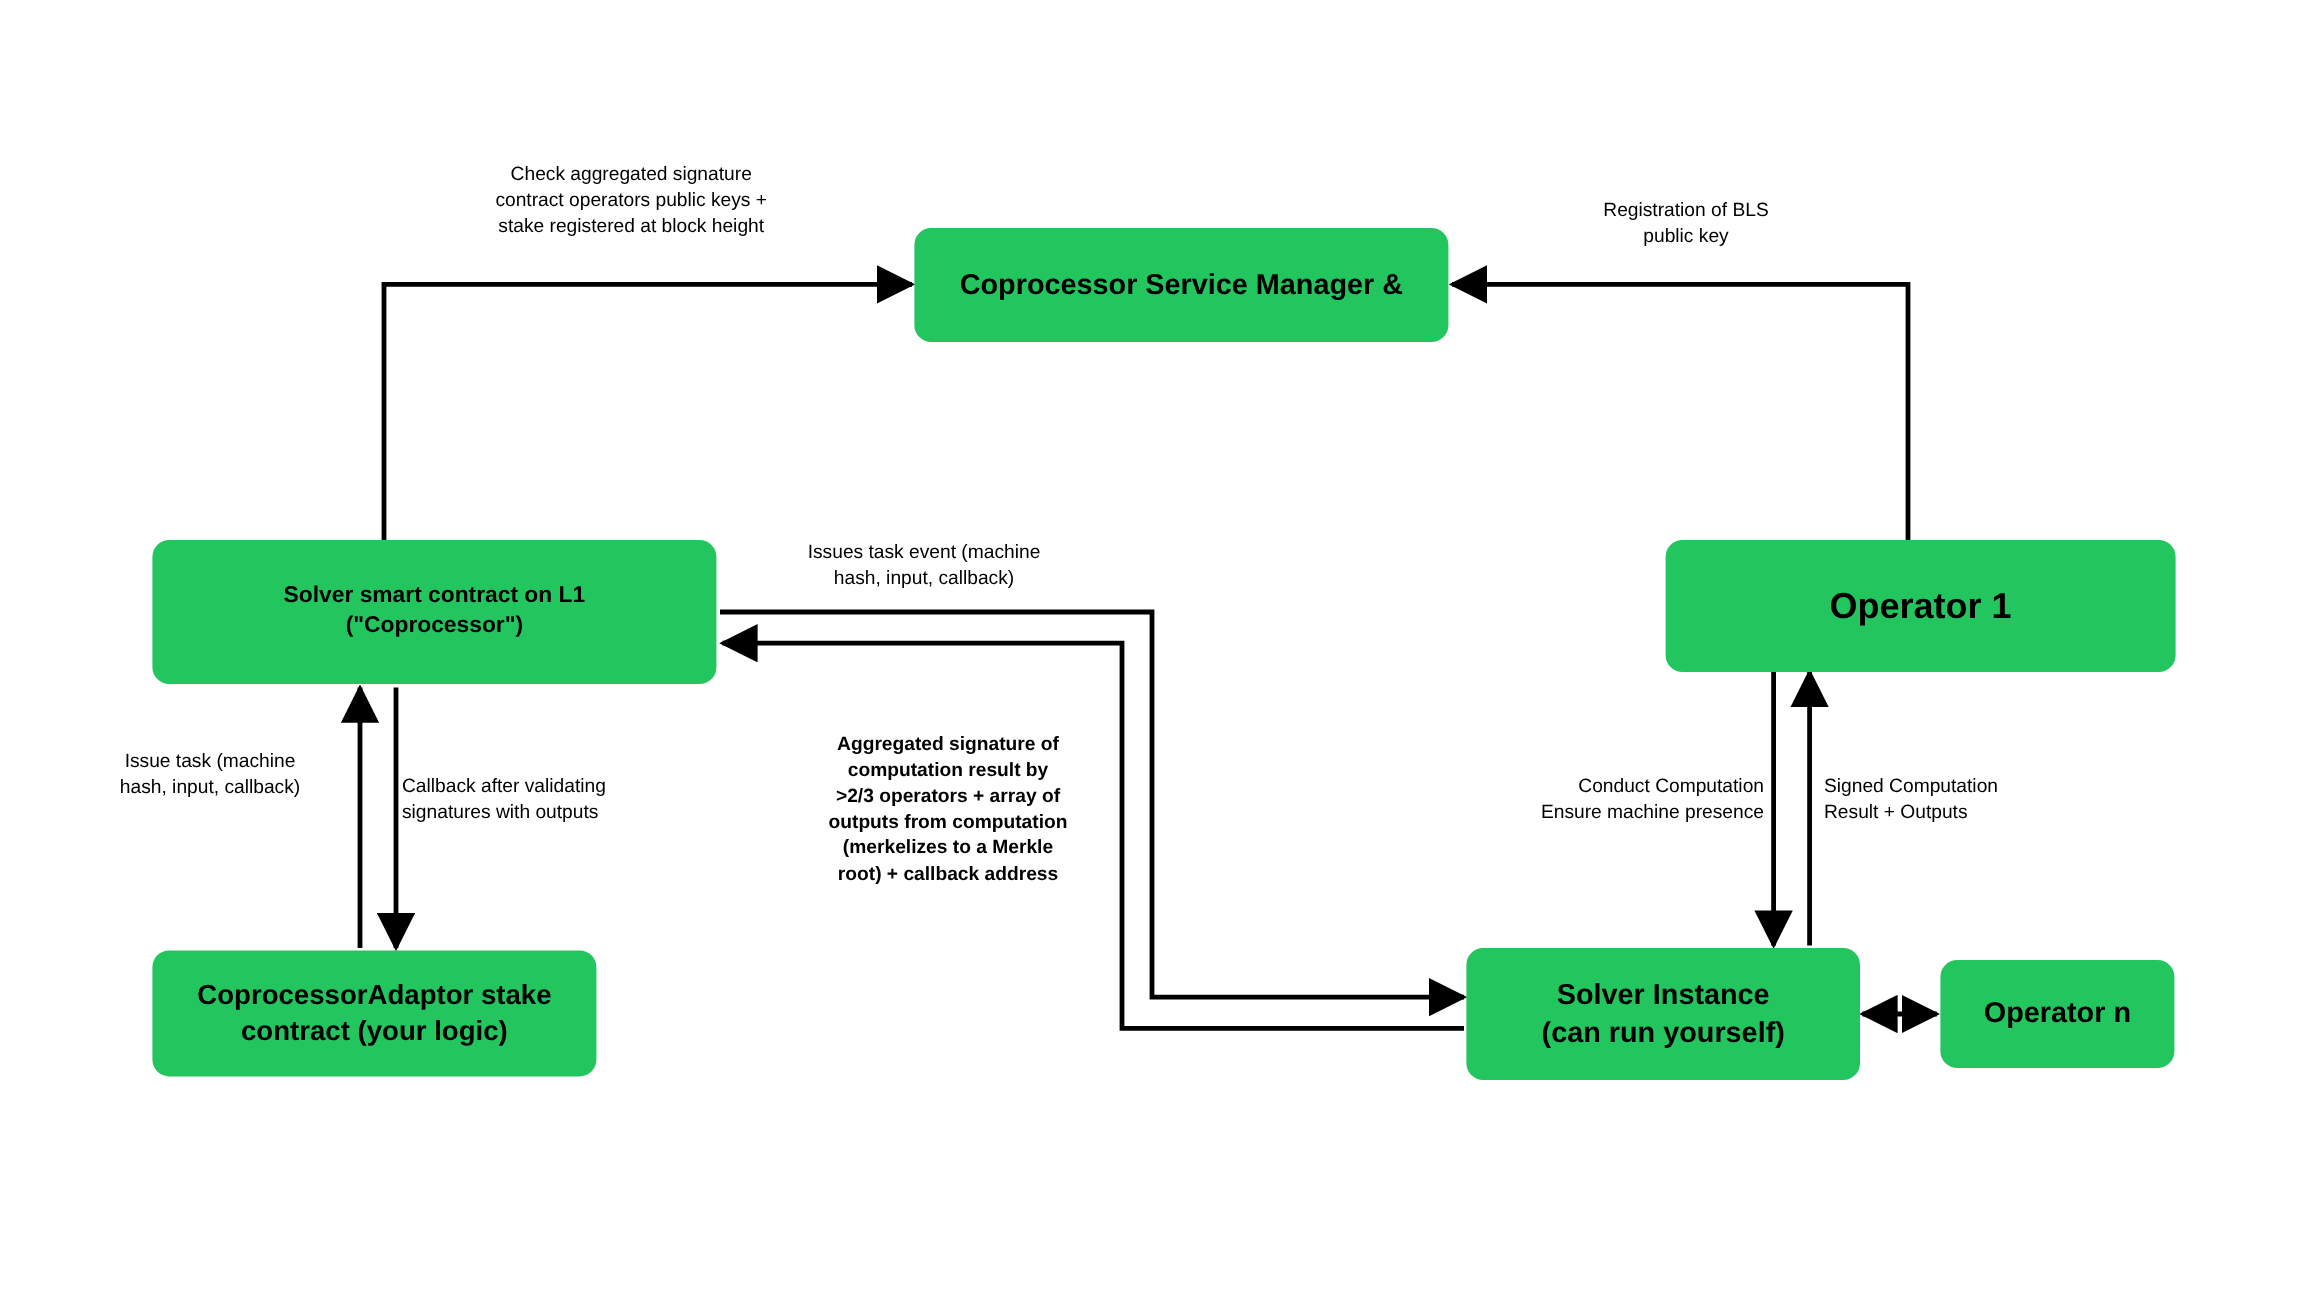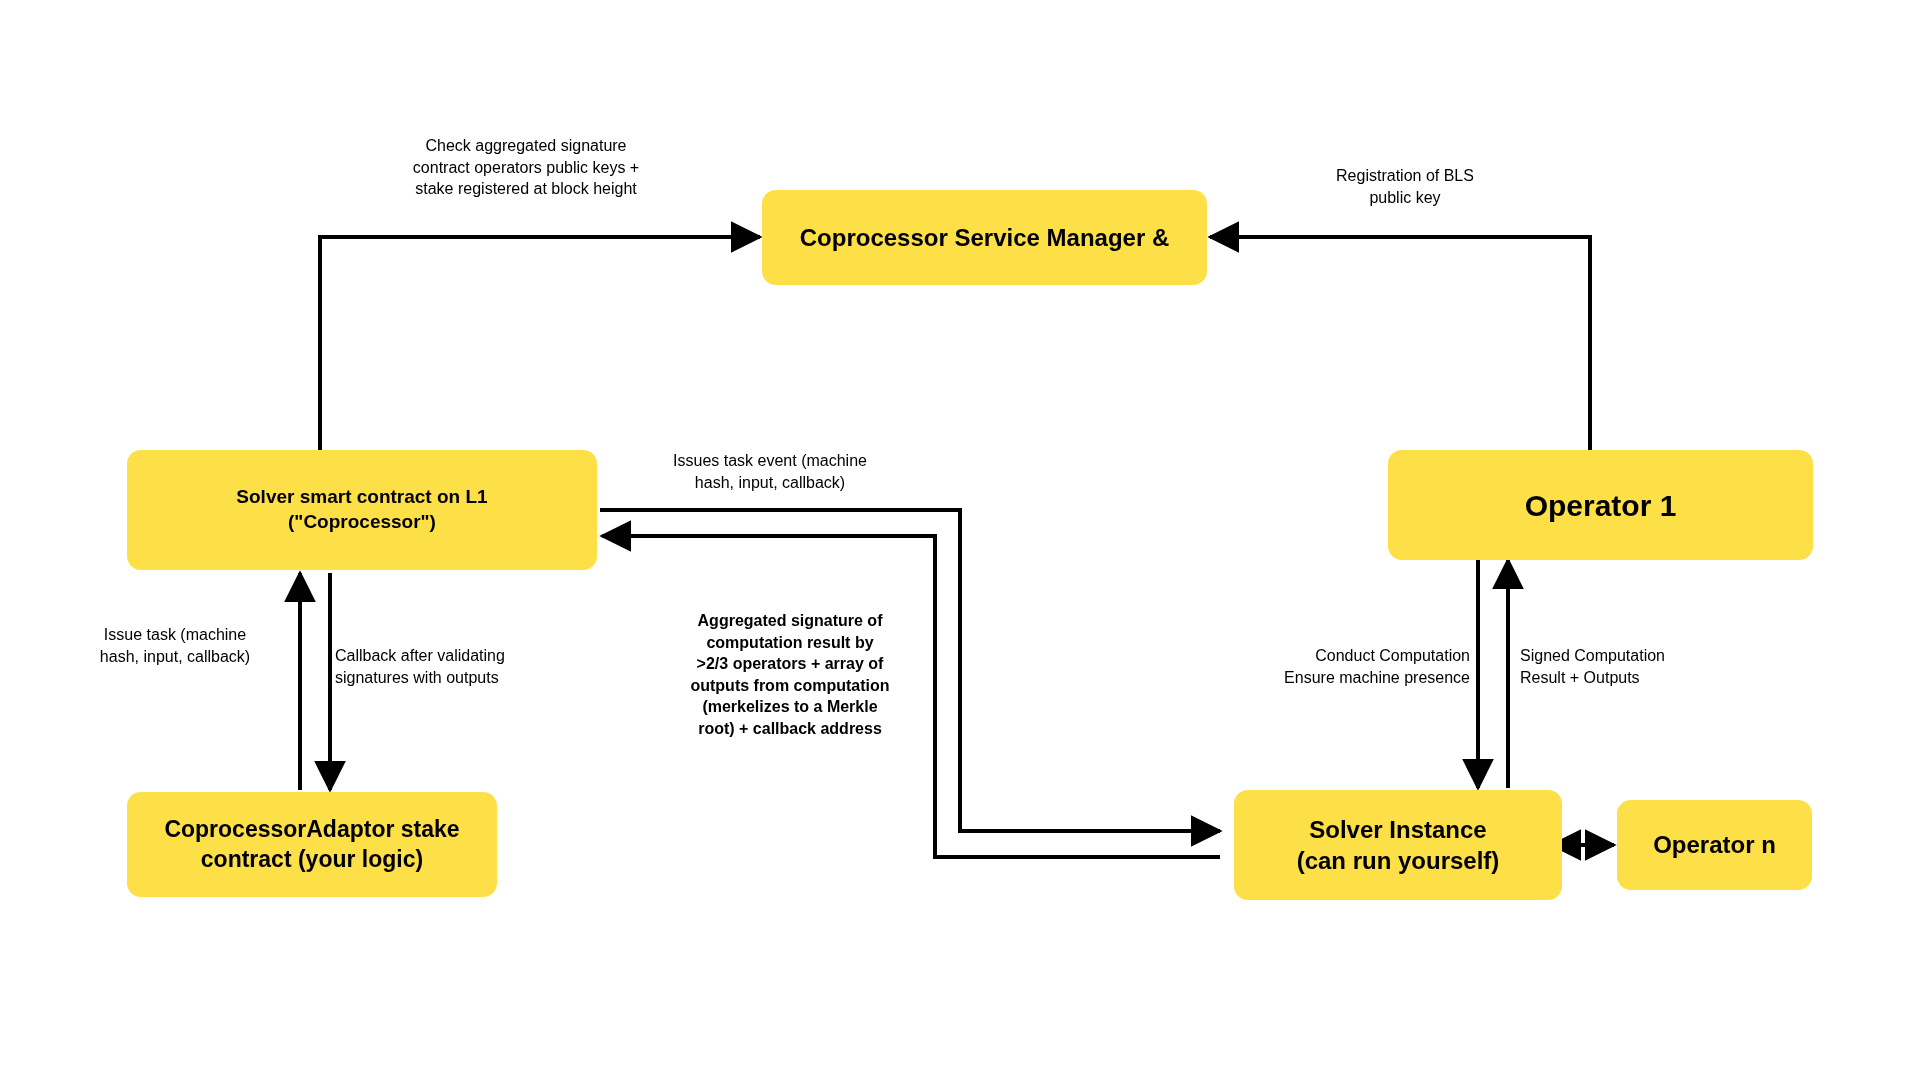--- a/index.html
+++ b/index.html
@@ -7,21 +7,21 @@
     padding: 0;
     width: 1920px;
     height: 1080px;
     background: #ffffff;
     font-family: Arial, Helvetica, sans-serif;
     position: relative;
     overflow: hidden;
   }
   .node {
     position: absolute;
-    background: #fde047;
+    background: #22c55e;
     border-radius: 14px;
     display: flex;
     align-items: center;
     justify-content: center;
     text-align: center;
     font-weight: 700;
     color: #000;
     line-height: 1.3;
     padding: 10px 20px;
     box-sizing: border-box;
@@ -88,21 +88,21 @@
   <span>Operator 1</span>
 </div>
 
 <div class="node" style="left:127px; top:792px; width:370px; height:105px; font-size:23px;">
   <div>
     <span>CoprocessorAdaptor stake</span><br>
     <span>contract (your logic)</span>
   </div>
 </div>
 
-<div class="node" style="left:1222px; top:790px; width:328px; height:110px; font-size:24px;margin-left:12px;">
+<div class="node" style="left:1222px; top:790px; width:328px; height:110px; font-size:24px;">
   <div>
     <span>Solver Instance</span><br>
     <span>(can run yourself)</span>
   </div>
 </div>
 
 <div class="node" style="left:1617px; top:800px; width:195px; height:90px; font-size:24px;">
   <span>Operator n</span>
 </div>
 

